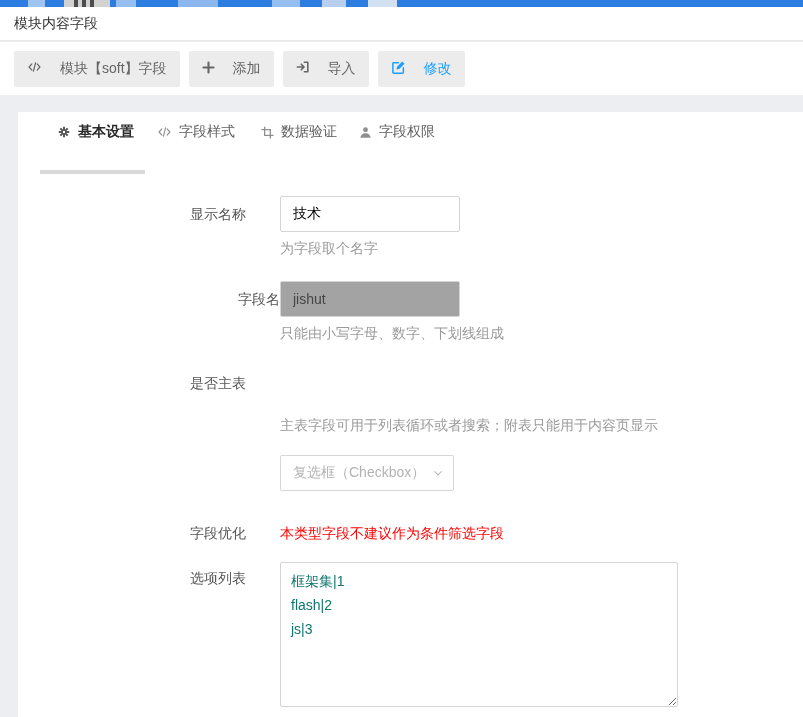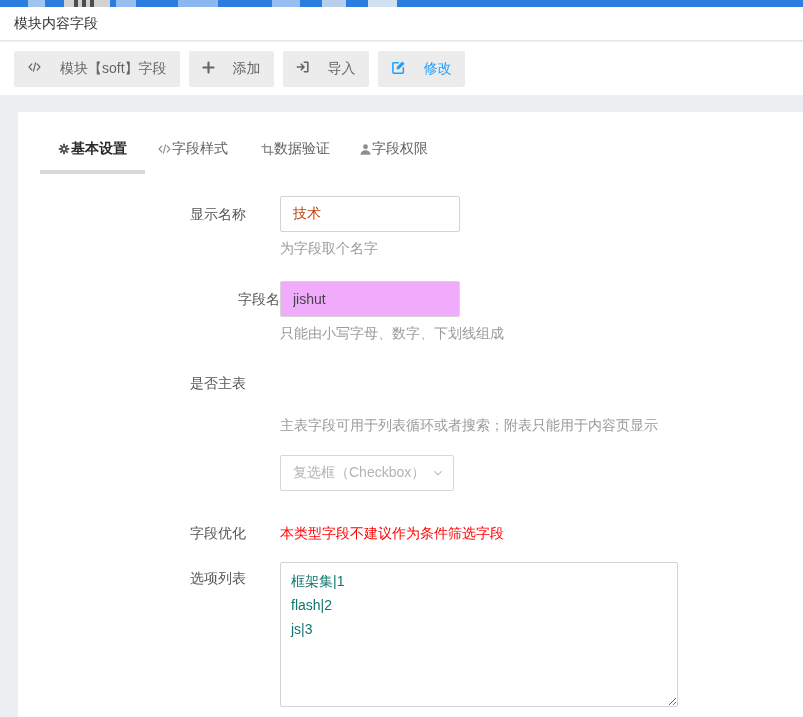--- a/index.html
+++ b/index.html
@@ -18,31 +18,31 @@
   
   .toolbar { position:absolute; left:0; top:42px; width:803px; height:53px; background:#fff; display:flex; align-items:center; padding-left:14px; gap:9px; }
   .btn { display:inline-flex; align-items:center; gap:18px; height:36px; padding:0 13px; background:#ececec; border:none; border-radius:2px; font-size:14px; color:#666; font-family:inherit; cursor:pointer; white-space:nowrap; }
   .btn.accent { color:#1E9FFF; }
   .btn svg { flex:0 0 auto; }
 
   
   .card { position:absolute; left:18px; top:112px; width:785px; height:605px; background:#fff; border-radius:2px 0 0 0; }
 
   
-  .tab { position:absolute; top:134px; height:30px; display:flex; align-items:center; gap:0; font-size:14px; color:#5f5f5f; cursor:pointer; }
+  .tab { position:absolute; top:117px; height:30px; display:flex; align-items:center; gap:7px; font-size:14px; color:#5f5f5f; cursor:pointer; }
   .tab .ticon { color:#8f8f8f; display:inline-flex; }
   .tab.active { color:#2b2b2b; font-weight:bold; }
   .tab.active .ticon { color:#4a4a4a; }
   .tab-underline { position:absolute; left:40px; top:170px; width:105px; height:4px; background:#d9d9d9; }
 
   
   .flabel { position:absolute; left:190px; width:80px; height:36px; line-height:36px; font-size:14px; color:#565656; white-space:nowrap; }
   .hint { position:absolute; left:280px; font-size:14px; color:#9b9b9b; white-space:nowrap; }
-  .tinput { position:absolute; left:280px; width:180px; height:36px; border:1px solid #d4d4d4; border-radius:2px; padding:0 12px; font-size:14px; color:#c2410c; font-family:inherit; background:#fff; outline:none; }
-  .tinput.disabled { background:#f0abfc; color:#454545; }
+  .tinput { position:absolute; left:280px; width:180px; height:36px; border:1px solid #d4d4d4; border-radius:2px; padding:0 12px; font-size:14px; color:#000000; font-family:inherit; background:#fff; outline:none; }
+  .tinput.disabled { background:#a3a3a3; color:#454545; }
 
   .radio-row { position:absolute; left:289px; top:365px; height:36px; display:flex; align-items:center; }
   .radio { width:16px; height:16px; border-radius:50%; border:1px solid #d9d9d9; background:#fafafa; position:relative; cursor:pointer; flex:0 0 auto; }
   .radio.checked { background:#fff; border-color:#cfcfcf; }
   .radio.checked::after { content:''; position:absolute; left:4px; top:4px; width:6px; height:6px; border-radius:50%; background:#9e9e9e; }
   .radio-label { font-size:14px; color:#4d4d4d; margin-left:9px; cursor:pointer; }
   .radio-gap { width:25px; }
 
   .select { position:absolute; left:280px; top:455px; width:174px; height:36px; border:1px solid #d6d6d6; border-radius:2px; background:#fff; display:flex; align-items:center; cursor:pointer; }
   .select .sel-text { font-size:14px; color:#b3b3b3; padding-left:12px; flex:1; white-space:nowrap; }

